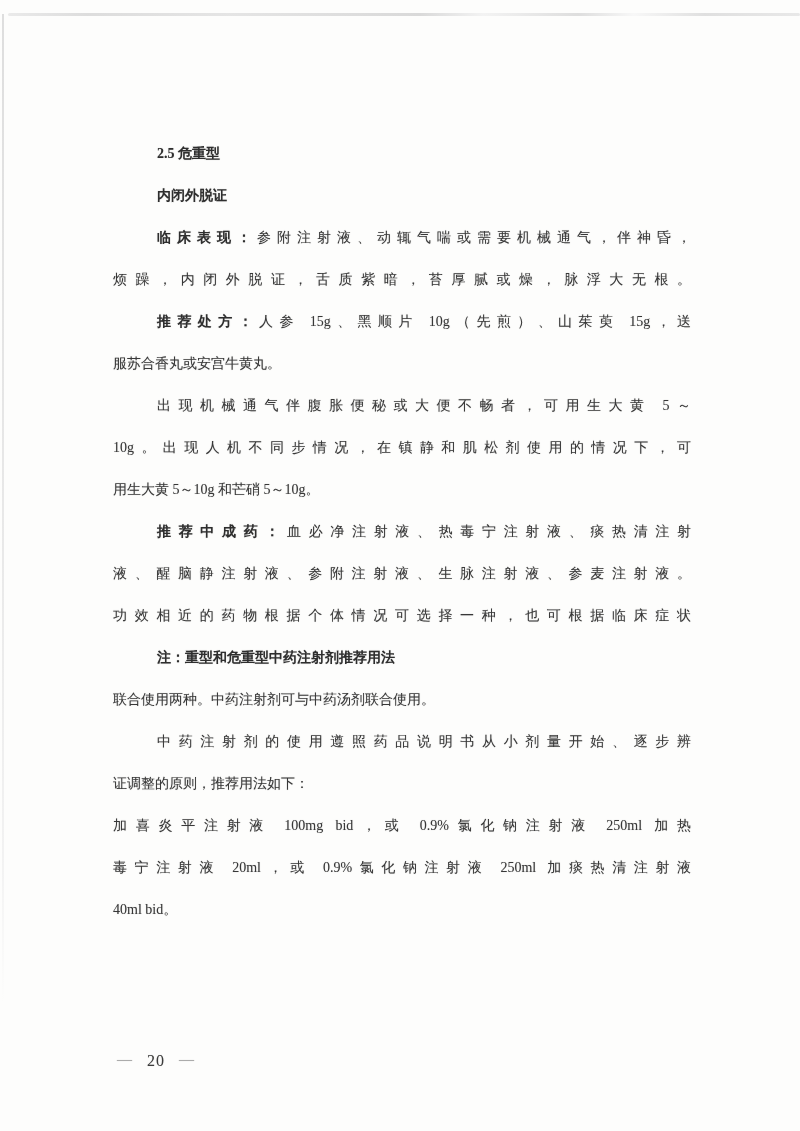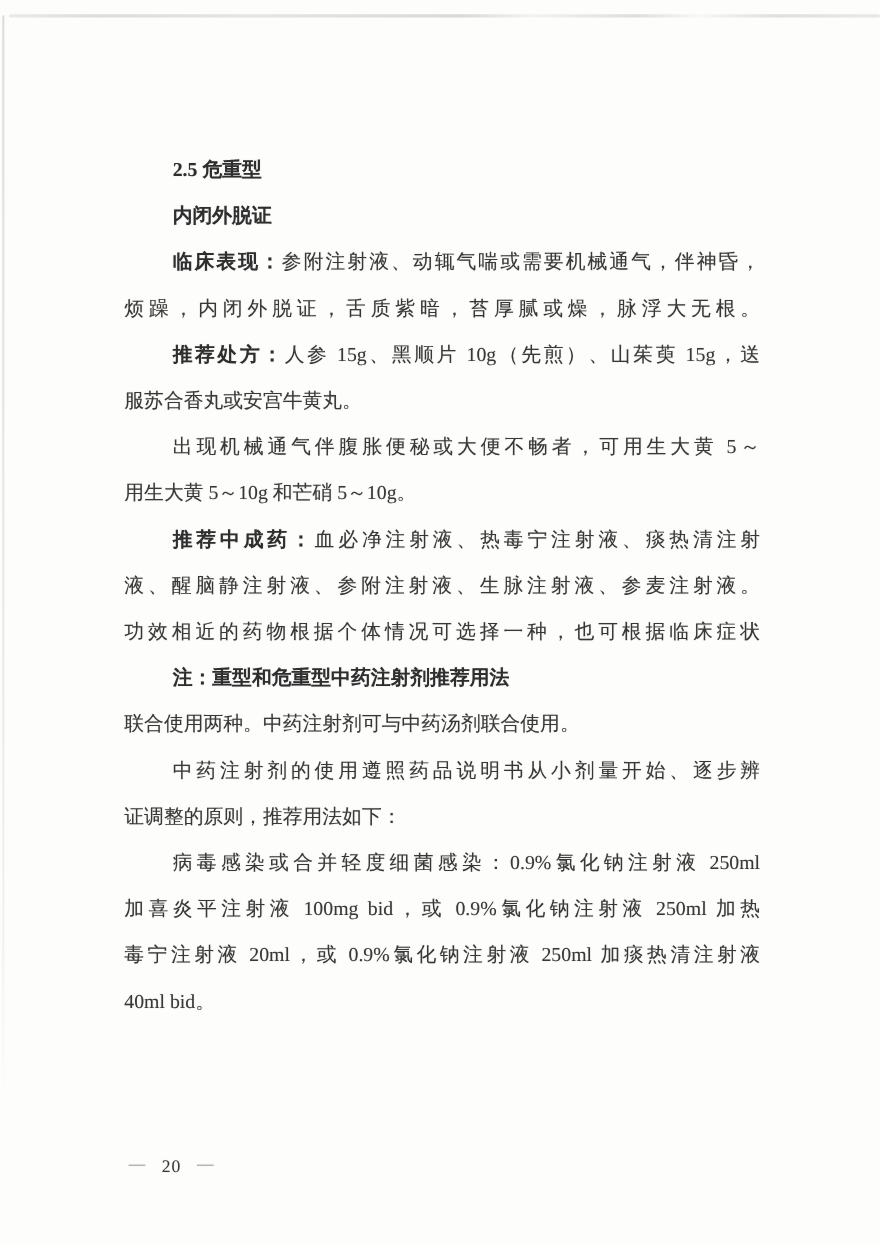--- a/index.html
+++ b/index.html
@@ -18,21 +18,21 @@
     background:linear-gradient(90deg,#e8e8e8 0%,#d9d9d9 10%,#e2e2e2 28%,#d5d5d5 52%,#f2f2f2 60%,#dadada 72%,#f7f7f7 79%,#dcdcdc 88%,#e6e6e6 100%);
     border-radius:2px;opacity:.9;
   }
   .scan-left{
     position:absolute;top:14px;left:2px;width:2px;height:990px;
     background:linear-gradient(180deg,#dedede 0%,#e9e9e9 55%,#f2f2f2 85%,rgba(255,255,255,0) 100%);
   }
   .content{
     position:absolute;top:133px;left:113px;width:578px;
     color:#383838;
-    font-size:18px;line-height:42px;
+    font-size:14px;line-height:42px;
     text-shadow:0 0 1px rgba(70,70,70,.35);
   }
   .line{
     height:42px;text-align:justify;white-space:normal;
   }
   .ind{ text-indent:44px; }
   .fill{ text-align-last:justify; }
   .b{ font-weight:bold;color:#2e2e2e; }
   .pagenum{
     position:absolute;left:117px;top:1048px;
@@ -54,29 +54,29 @@
   <div class="scan-left"></div>
 
   <div class="content">
     <div class="line ind"><span class="b">2.5 危重型</span><span></span></div>
     <div class="line ind"><span class="b">内闭外脱证</span><span></span></div>
     <div class="line ind fill"><span class="b">临床表现：</span><span>参附注射液、动辄气喘或需要机械通气，伴神昏，</span></div>
     <div class="line fill"><span class="b"></span><span>烦躁，内闭外脱证，舌质紫暗，苔厚腻或燥，脉浮大无根。</span></div>
     <div class="line ind fill"><span class="b">推荐处方：</span><span>人参 15g、黑顺片 10g（先煎）、山茱萸 15g，送</span></div>
     <div class="line"><span class="b"></span><span>服苏合香丸或安宫牛黄丸。</span></div>
     <div class="line ind fill"><span class="b"></span><span>出现机械通气伴腹胀便秘或大便不畅者，可用生大黄 5～</span></div>
+    <div class="line fill"><span class="b"></span><span>10g。出现人机不同步情况，在镇静和肌松剂使用的情况下，可</span></div>
     <div class="line"><span class="b"></span><span>用生大黄 5～10g 和芒硝 5～10g。</span></div>
     <div class="line ind fill"><span class="b">推荐中成药：</span><span>血必净注射液、热毒宁注射液、痰热清注射</span></div>
     <div class="line fill"><span class="b"></span><span>液、醒脑静注射液、参附注射液、生脉注射液、参麦注射液。</span></div>
     <div class="line fill"><span class="b"></span><span>功效相近的药物根据个体情况可选择一种，也可根据临床症状</span></div>
     <div class="line ind"><span class="b">注：重型和危重型中药注射剂推荐用法</span><span></span></div>
     <div class="line"><span class="b"></span><span>联合使用两种。中药注射剂可与中药汤剂联合使用。</span></div>
     <div class="line ind fill"><span class="b"></span><span>中药注射剂的使用遵照药品说明书从小剂量开始、逐步辨</span></div>
     <div class="line"><span class="b"></span><span>证调整的原则，推荐用法如下：</span></div>
-    <div class="line ind fill"><span class="b"></span><span>病毒感染或合并轻度细菌感染：0.9%氯化钠注射液 250ml</span></div>
     <div class="line fill"><span class="b"></span><span>加喜炎平注射液 100mg bid，或 0.9%氯化钠注射液 250ml 加热</span></div>
     <div class="line fill"><span class="b"></span><span>毒宁注射液 20ml，或 0.9%氯化钠注射液 250ml 加痰热清注射液</span></div>
     <div class="line"><span class="b"></span><span>40ml bid。</span></div>
   </div>
 
   <div class="pagenum">
     <span class="dash">—</span><span class="num">20</span><span class="dash">—</span>
   </div>
 
 </div>

